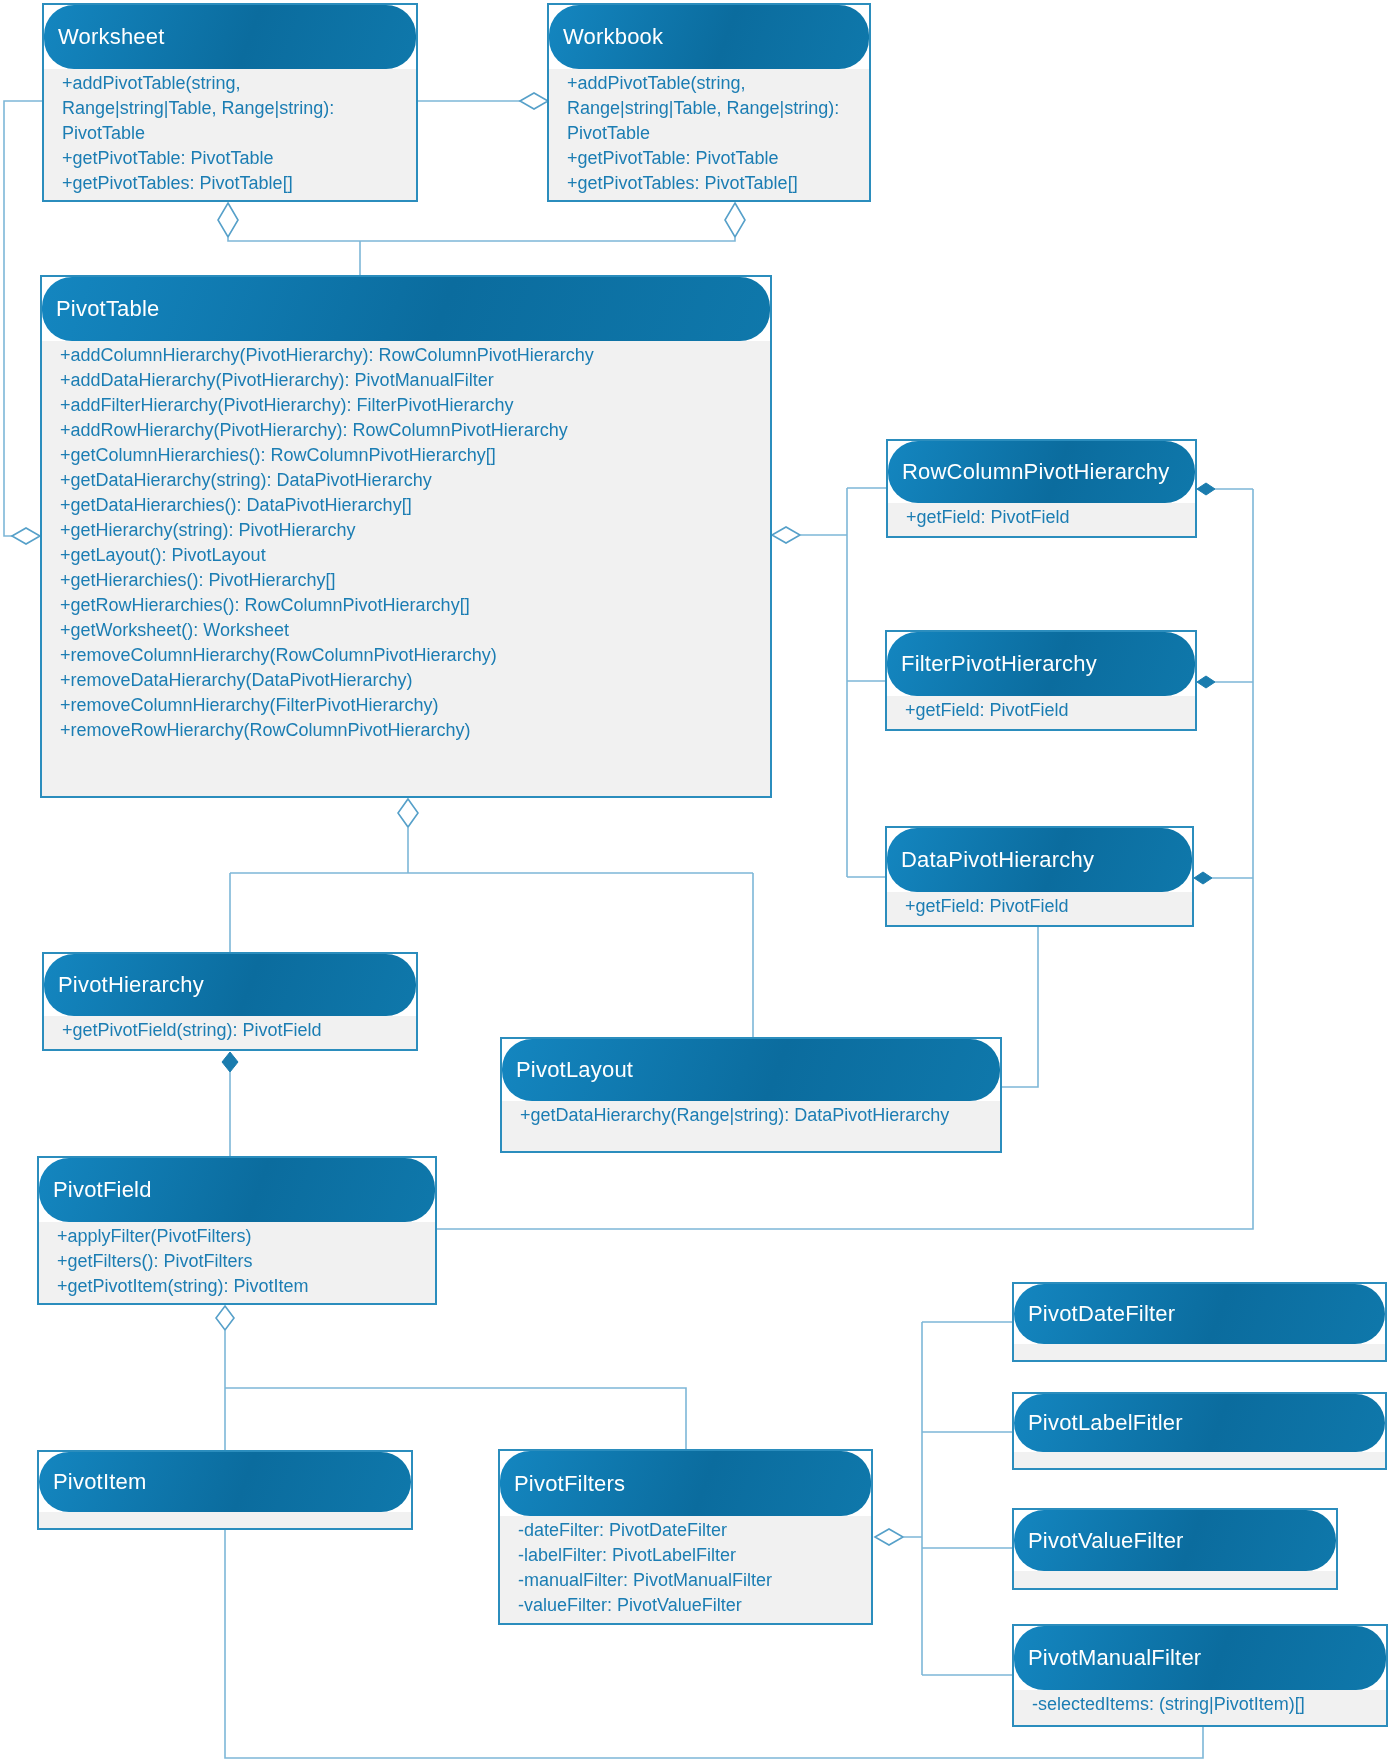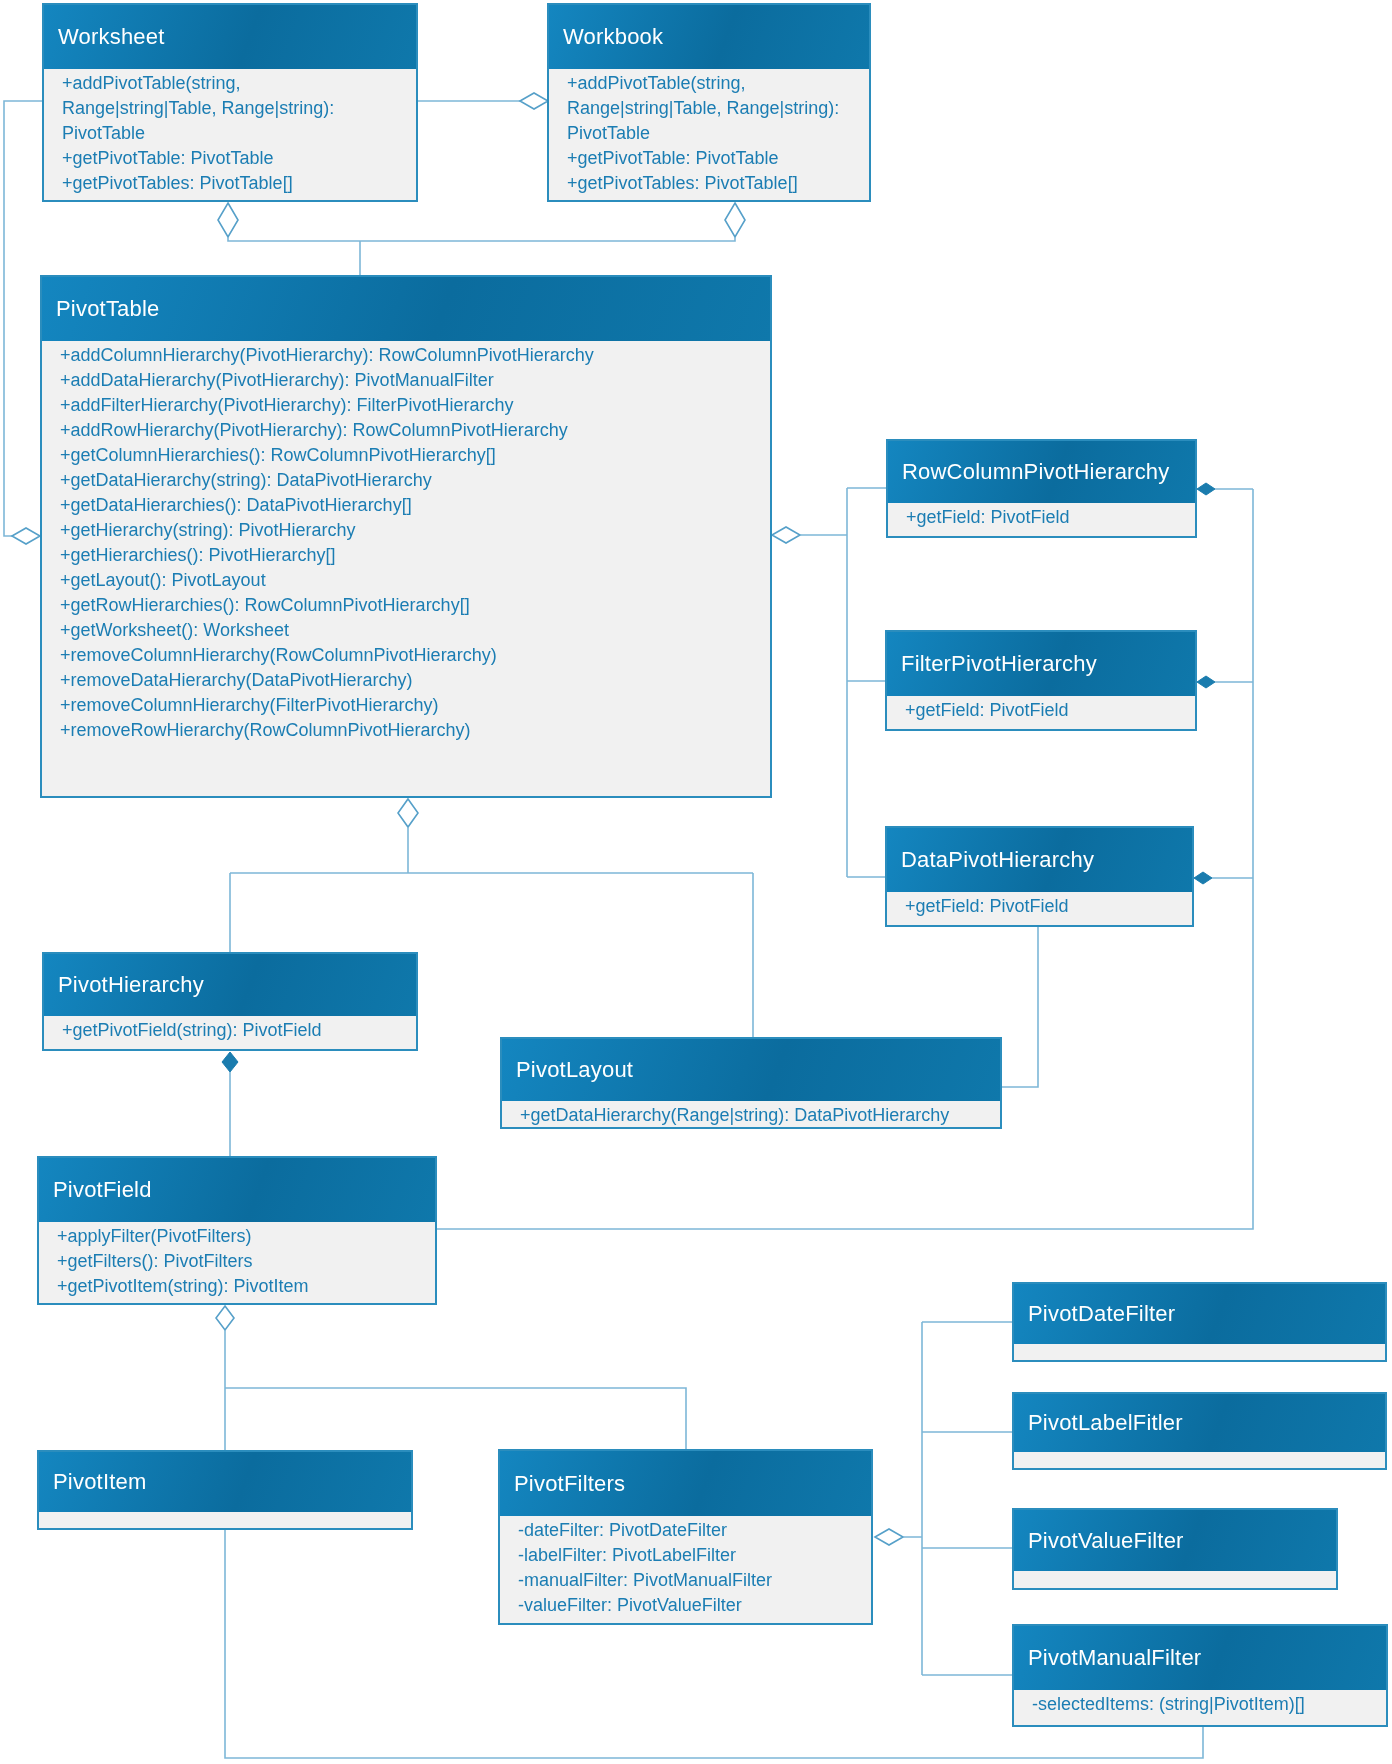--- a/index.html
+++ b/index.html
@@ -5,21 +5,21 @@
   html,body{margin:0;padding:0;background:#ffffff;}
   #canvas{position:relative;width:1392px;height:1764px;background:#ffffff;
           font-family:"Liberation Sans",sans-serif;overflow:hidden;}
   .wires{position:absolute;left:0;top:0;}
   .wires path{fill:none;stroke:#7db7d7;stroke-width:1.6;}
   .wires polygon.open{fill:#ffffff;stroke:#56a0c9;stroke-width:1.6;}
   .wires polygon.filled{fill:#1a7cae;stroke:#1a7cae;stroke-width:1;}
   .cls{position:absolute;border:2px solid #2b8dbd;background:#ffffff;box-sizing:border-box;
        display:flex;flex-direction:column;}
   .cls-head{background:linear-gradient(110deg,#1486c0 0%,#0b6c9e 55%,#0f78ab 100%);
-            color:#ffffff;display:flex;align-items:center;padding-left:14px;flex:0 0 auto;}
+            color:#ffffff;display:flex;align-items:center;padding-left:14px;flex:0 0 auto;border-radius:30px;}
   .cls-title{font-size:22px;letter-spacing:.2px;white-space:nowrap;}
   .cls-body{flex:1 1 auto;margin:0;background:#f1f1f1;padding:2px 4px 0 18px;overflow:hidden;}
   .member-line{font-size:18px;line-height:25px;color:#1b7db3;white-space:pre;}
 </style>
 </head>
 <body>
 
 <div id="canvas">
 
   <svg class="wires" width="1392" height="1764" viewBox="0 0 1392 1764">
@@ -117,22 +117,22 @@
     </div>
     <div class="cls-body">
         <div class="member-line">+addColumnHierarchy(PivotHierarchy): RowColumnPivotHierarchy</div>
         <div class="member-line">+addDataHierarchy(PivotHierarchy): PivotManualFilter</div>
         <div class="member-line">+addFilterHierarchy(PivotHierarchy): FilterPivotHierarchy</div>
         <div class="member-line">+addRowHierarchy(PivotHierarchy): RowColumnPivotHierarchy</div>
         <div class="member-line">+getColumnHierarchies(): RowColumnPivotHierarchy[]</div>
         <div class="member-line">+getDataHierarchy(string): DataPivotHierarchy</div>
         <div class="member-line">+getDataHierarchies(): DataPivotHierarchy[]</div>
         <div class="member-line">+getHierarchy(string): PivotHierarchy</div>
+        <div class="member-line">+getLayout(): PivotLayout</div>
         <div class="member-line">+getHierarchies(): PivotHierarchy[]</div>
-        <div class="member-line">+getLayout(): PivotLayout</div>
         <div class="member-line">+getRowHierarchies(): RowColumnPivotHierarchy[]</div>
         <div class="member-line">+getWorksheet(): Worksheet</div>
         <div class="member-line">+removeColumnHierarchy(RowColumnPivotHierarchy)</div>
         <div class="member-line">+removeDataHierarchy(DataPivotHierarchy)</div>
         <div class="member-line">+removeColumnHierarchy(FilterPivotHierarchy)</div>
         <div class="member-line">+removeRowHierarchy(RowColumnPivotHierarchy)</div>
       </div>
   </div>
 
   <div class="cls" style="left:886px;top:439px;width:311px;height:99px">
@@ -164,21 +164,21 @@
 
   <div class="cls" style="left:42px;top:952px;width:376px;height:99px">
     <div class="cls-head" style="height:62px">
       <span class="cls-title">PivotHierarchy</span>
     </div>
     <div class="cls-body">
         <div class="member-line">+getPivotField(string): PivotField</div>
       </div>
   </div>
 
-  <div class="cls" style="left:500px;top:1037px;width:502px;height:92px">
+  <div class="cls" style="left:500px;top:1037px;width:502px;height:116px">
     <div class="cls-head" style="height:62px">
       <span class="cls-title">PivotLayout</span>
     </div>
     <div class="cls-body">
         <div class="member-line">+getDataHierarchy(Range|string): DataPivotHierarchy</div>
       </div>
   </div>
 
   <div class="cls" style="left:37px;top:1156px;width:400px;height:149px">
     <div class="cls-head" style="height:64px">

